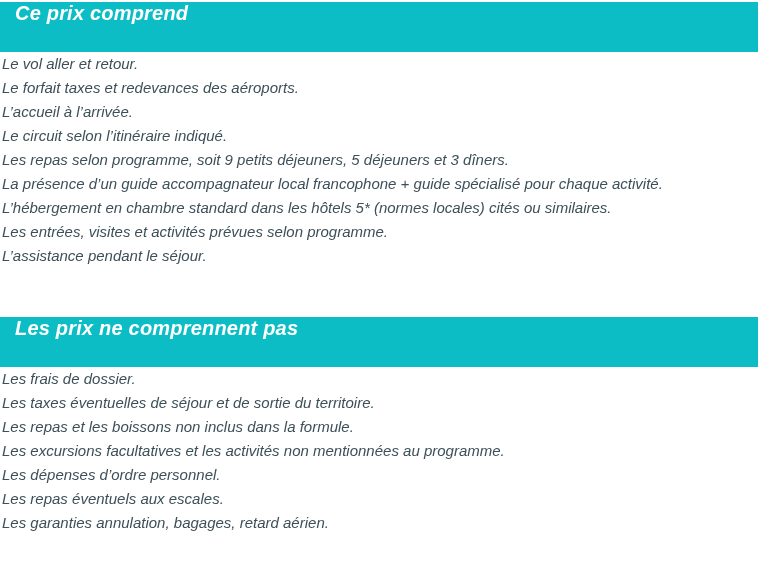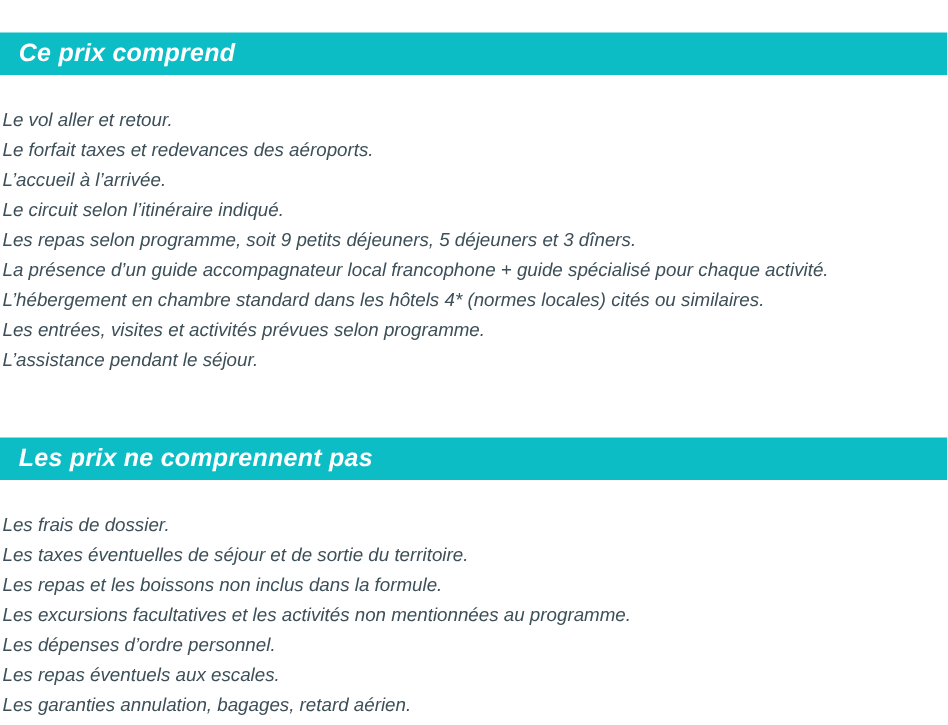--- a/index.html
+++ b/index.html
@@ -16,39 +16,37 @@
     overflow: hidden;
   }
 
   body {
     height: 580px;
     padding-top: 2px;
   }
 
   .section-bar {
     background: var(--accent);
-    height: 34px;
+    height: 50px;
     width: 100%;
     display: flex;
-    align-items: center;
     padding-left: 15px;
-    margin-top: 24px;
   }
 
   .section-bar .section-title {
     color: #ffffff;
     font-size: 20px;
     font-style: italic;
     font-weight: bold;
     letter-spacing: 0.2px;
   }
 
   .items {
     list-style: none;
-    padding: 25px 12px 0 2px;
+    padding: 0 12px 0 2px;
   }
 
   .items li {
     font-style: italic;
     font-size: 15px;
     line-height: 24px;
     color: var(--text);
     white-space: nowrap;
   }
 
@@ -63,21 +61,21 @@
   <header class="section-bar">
     <h2 class="section-title">Ce prix comprend</h2>
   </header>
   <ul class="items">
     <li>Le vol aller et retour.</li>
     <li>Le forfait taxes et redevances des aéroports.</li>
     <li>L’accueil à l’arrivée.</li>
     <li>Le circuit selon l’itinéraire indiqué.</li>
     <li>Les repas selon programme, soit 9 petits déjeuners, 5 déjeuners et 3 dîners.</li>
     <li>La présence d’un guide accompagnateur local francophone + guide spécialisé pour chaque activité.</li>
-    <li>L’hébergement en chambre standard dans les hôtels 4* (normes locales) cités ou similaires.</li>
+    <li>L’hébergement en chambre standard dans les hôtels 5* (normes locales) cités ou similaires.</li>
     <li>Les entrées, visites et activités prévues selon programme.</li>
     <li>L’assistance pendant le séjour.</li>
   </ul>
 </section>
 
 <section class="section-excluded">
   <header class="section-bar">
     <h2 class="section-title">Les prix ne comprennent pas</h2>
   </header>
   <ul class="items">

